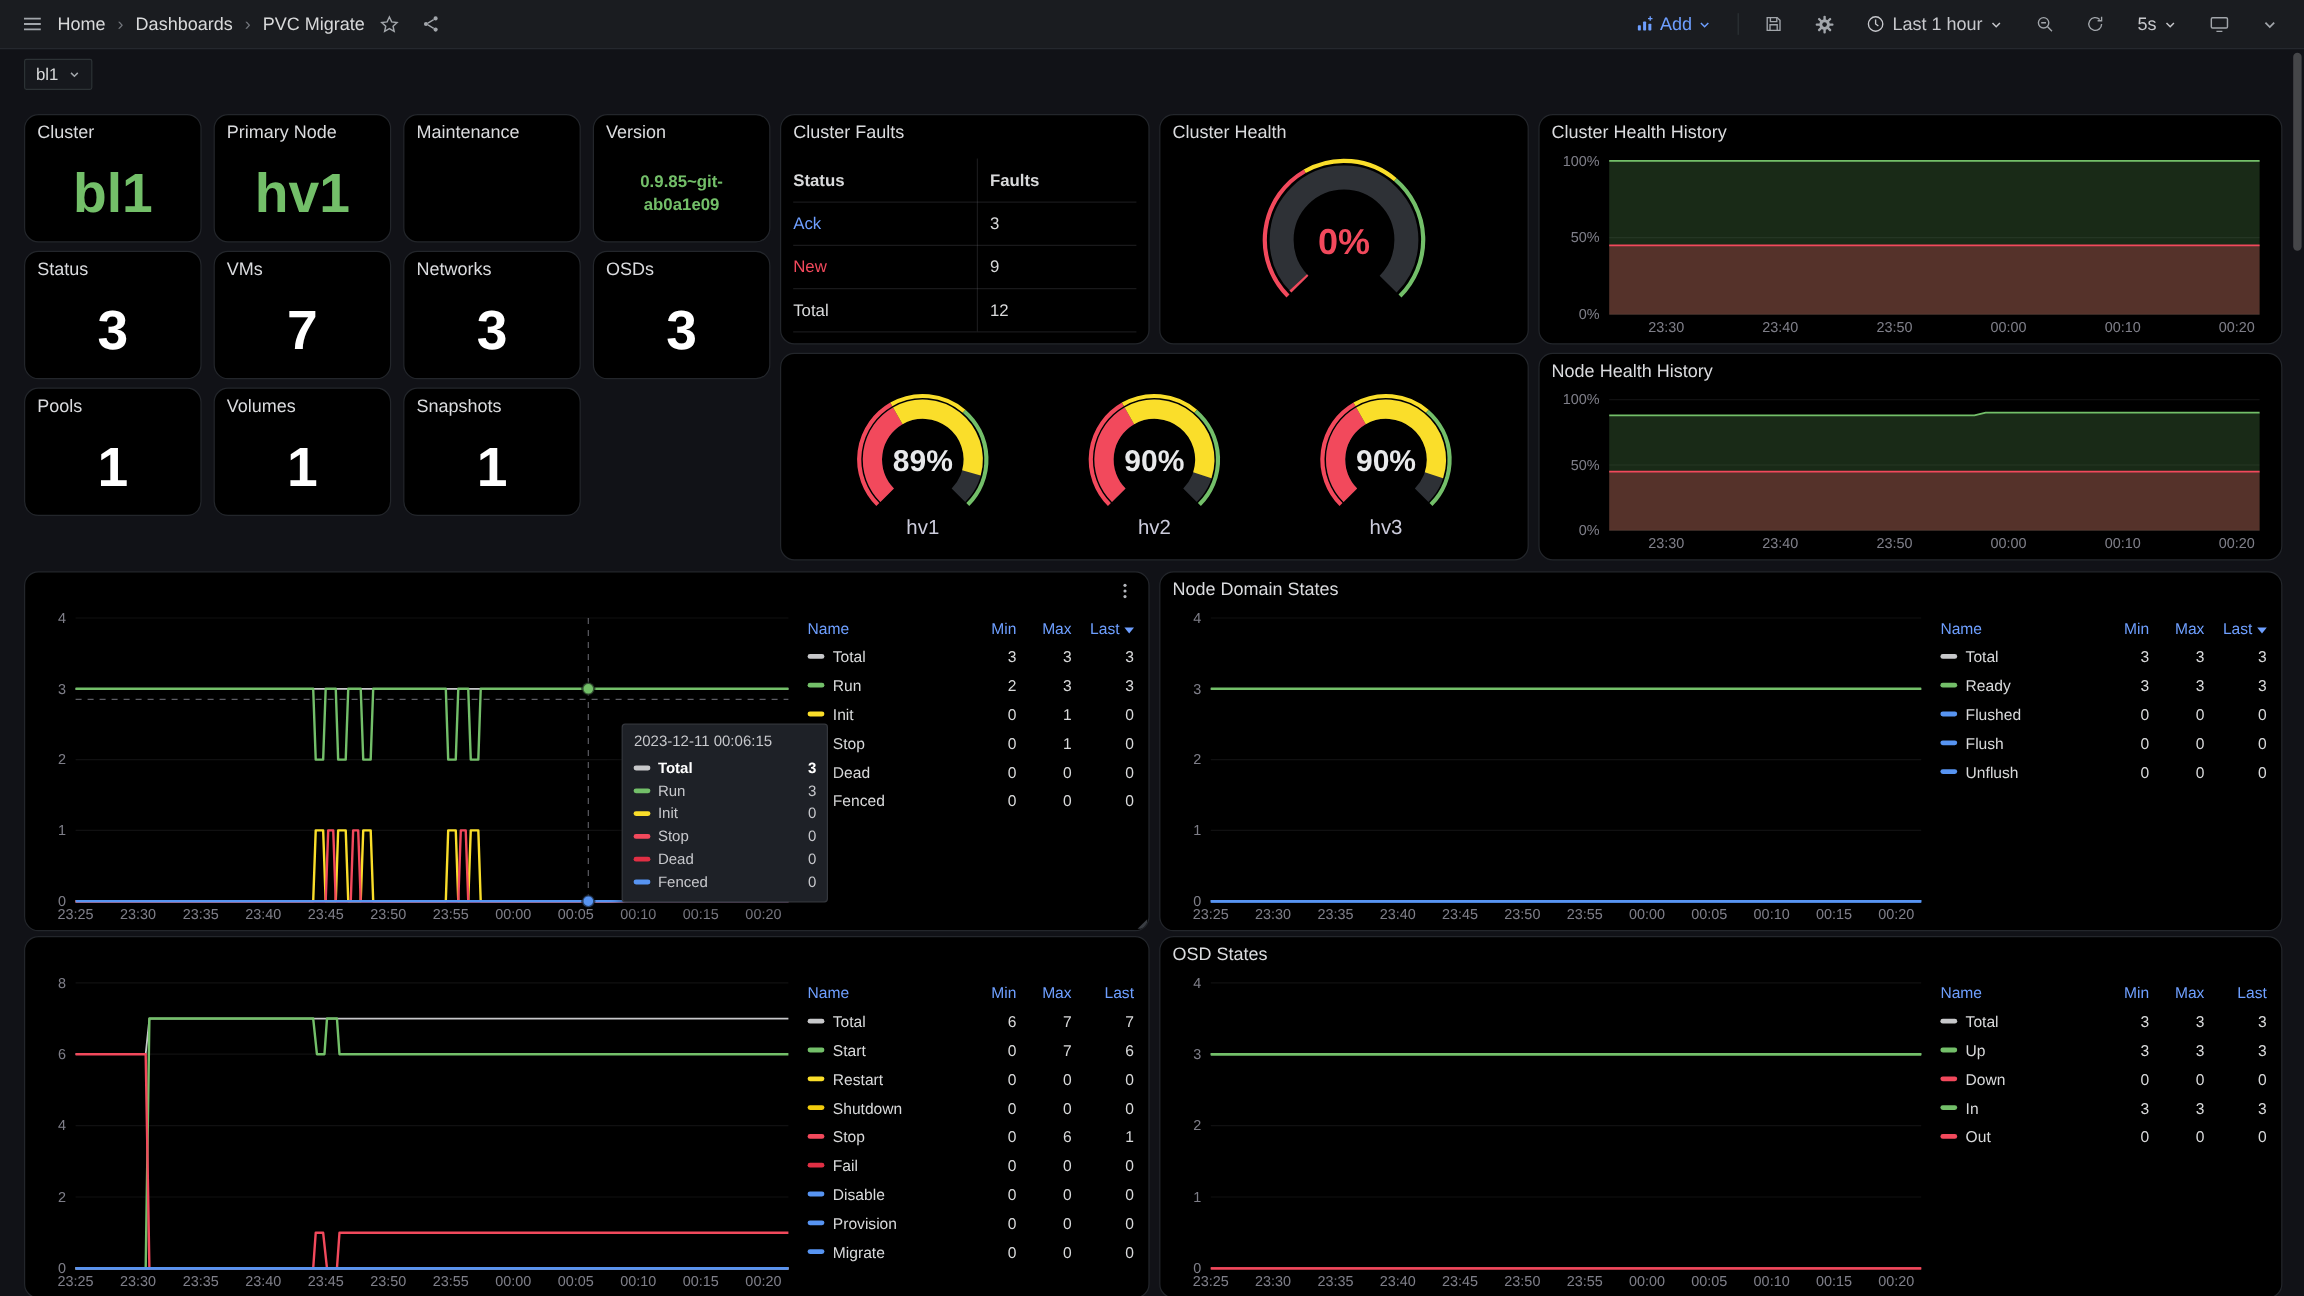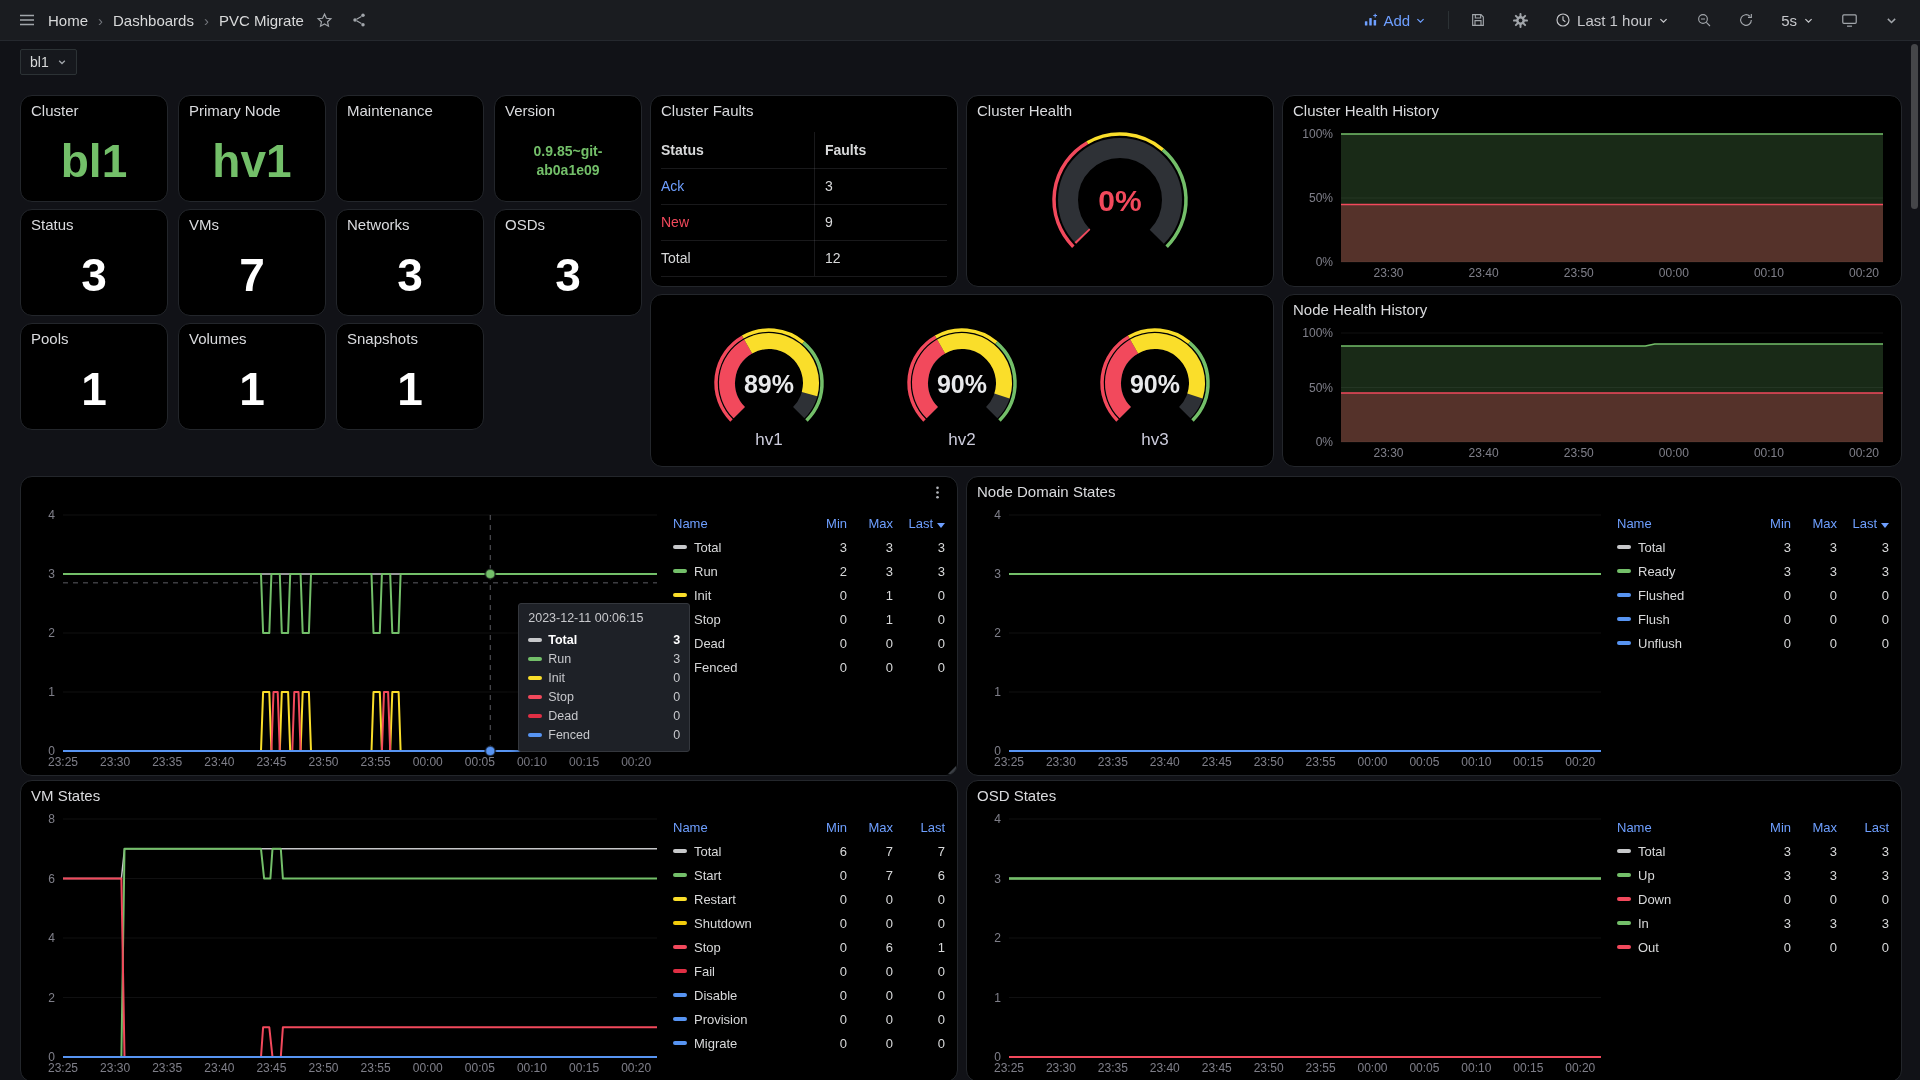--- a/index.html
+++ b/index.html
@@ -592,21 +592,20 @@
         </div>
         <div class="lrow">
           <div class="name"><span class="bullet" style="background: rgb(87, 148, 242);"></span>Unflush</div>
           <div class="num">0</div>
           <div class="num">0</div>
           <div class="num">0</div>
         </div>
       </div>
     </div>
   <div class="panel" id="p-vm">
-    <div class="panel-title">VM States</div>
     <div class="chart-body">
         <svg width="636" height="266">
           <line x1="34" x2="628" y1="246" y2="246" stroke="rgba(204,204,220,0.08)"></line>
           <text x="26" y="250" text-anchor="end" fill="rgba(204,204,220,0.62)" font-size="12">0</text>
           <line x1="34" x2="628" y1="186.5" y2="186.5" stroke="rgba(204,204,220,0.08)"></line>
           <text x="26" y="190.5" text-anchor="end" fill="rgba(204,204,220,0.62)" font-size="12">2</text>
           <line x1="34" x2="628" y1="127" y2="127" stroke="rgba(204,204,220,0.08)"></line>
           <text x="26" y="131" text-anchor="end" fill="rgba(204,204,220,0.62)" font-size="12">4</text>
           <line x1="34" x2="628" y1="67.5" y2="67.5" stroke="rgba(204,204,220,0.08)"></line>
           <text x="26" y="71.5" text-anchor="end" fill="rgba(204,204,220,0.62)" font-size="12">6</text>

